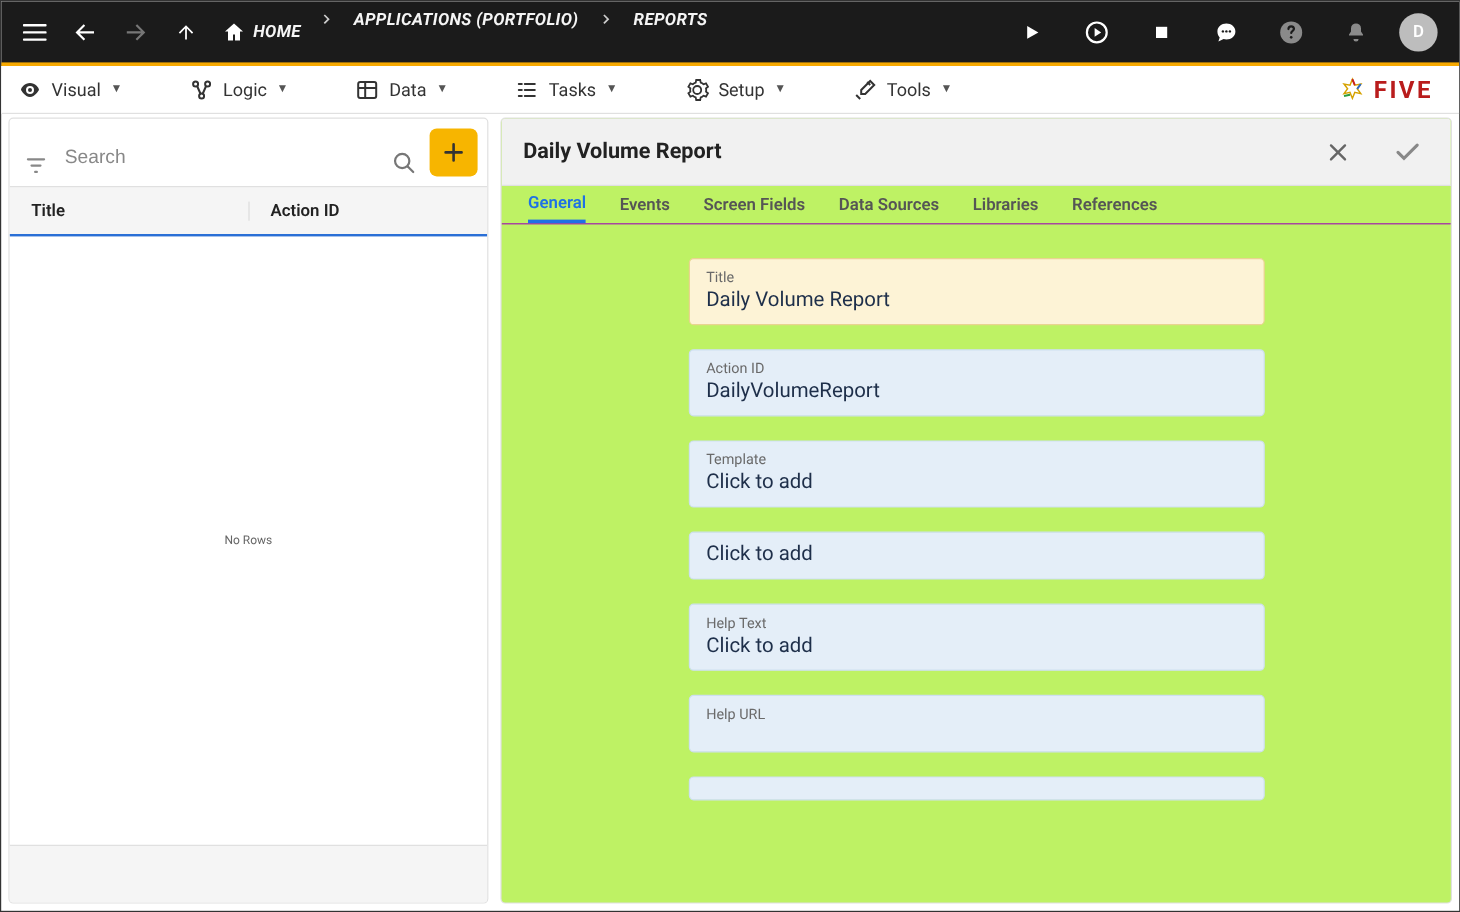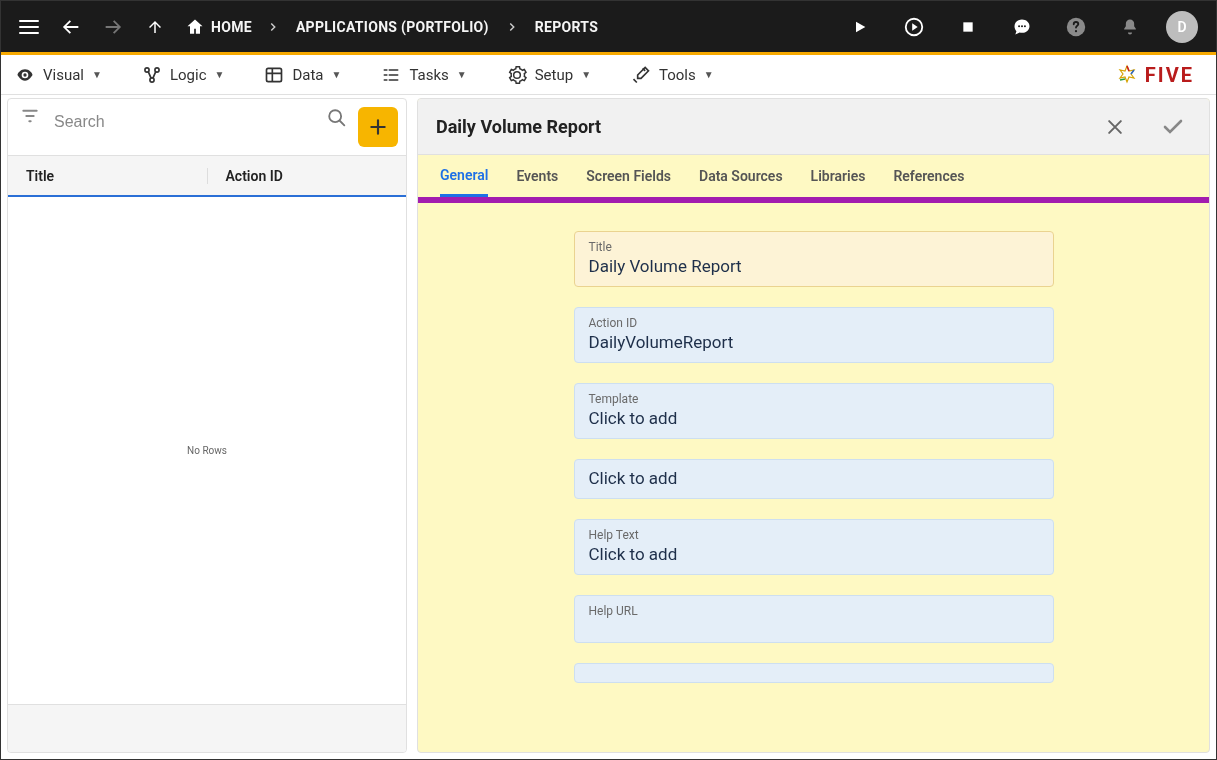--- a/index.html
+++ b/index.html
@@ -1,57 +1,57 @@
 <!DOCTYPE html>
 <html><head>
   <meta charset="utf-8">
   <style>
     * { box-sizing: border-box; margin: 0; padding: 0; }
     body { font-family: -apple-system, BlinkMacSystemFont, "Segoe UI", Roboto, Arial, sans-serif; font-size: 14px; color: #333; background: #fff; width: 1217px; height: 760px; overflow: hidden; border: 1px solid #333; position: relative; }
     
     
     .topbar { background: #1b1b1b; height: 54px; display: flex; align-items: center; padding: 0 10px; color: #fff; border-bottom: 3px solid #f7a900; }
-    .topbar .left { display: flex; align-items: center; gap: 6px; }
+    .topbar .left { display: flex; align-items: flex-start; gap: 6px; font-style: italic; }
     .topbar .right { margin-left: auto; display: flex; align-items: center; gap: 18px; padding-right: 8px; }
     .icon-btn { width: 36px; height: 36px; display: flex; align-items: center; justify-content: center; cursor: pointer; border-radius: 4px; color: #f5f5f5; }
     .icon-btn.disabled { opacity: 0.4; }
     .crumb { font-size: 14px; font-weight: 700; letter-spacing: 0.3px; padding: 0 8px; color: #f5f5f5; cursor: pointer; }
     .chevron { color: #aaa; margin: 0 2px; }
     .avatar { width: 32px; height: 32px; border-radius: 50%; background: #bdbdbd; color: #fff; display: flex; align-items: center; justify-content: center; font-weight: 600; }
     
     
-    .menustrip { height: 40px; background: #fff; border-bottom: 1px solid #e0e0e0; display: flex; align-items: center; padding: 0 14px; gap: 40px; }
+    .menustrip { height: 40px; background: #fff; border-bottom: 1px solid #e0e0e0; display: flex; align-items: center; padding: 0 14px; gap: 56px; }
     .menuitem { display: flex; align-items: center; gap: 8px; cursor: pointer; font-size: 15px; color: #333; }
     .menuitem .tri { font-size: 10px; color: #555; }
     .brand { margin-left: auto; display: flex; align-items: center; gap: 6px; padding-right: 8px; }
     .brand-text { font-weight: 700; font-size: 20px; letter-spacing: 2px; color: #b91c1c; }
     
     
     .main { position: absolute; top: 97px; left: 0; right: 0; bottom: 0; display: flex; gap: 10px; padding: 0 6px 6px 6px; }
     
     
     .leftpanel { width: 400px; display: flex; flex-direction: column; border: 1px solid #e0e0e0; border-radius: 4px; background: #fff; overflow: hidden; }
-    .searchrow { display: flex; align-items: flex-start; padding: 8px 8px; gap: 6px; }
+    .searchrow { display: flex; align-items: flex-end; padding: 8px 8px; gap: 6px; }
     .filter-icn { color: #888; width: 28px; display:flex; align-items:center; justify-content:center;}
     .searchinput { flex: 1; border: none; outline: none; font-size: 16px; color: #555; background: transparent; padding: 6px 4px; }
     .searchinput::placeholder { color: #888; }
     .mag { color: #777; width: 30px; display:flex; align-items:center; justify-content:center; }
     .addbtn { width: 40px; height: 40px; background: #f7b500; border-radius: 6px; display:flex; align-items:center; justify-content:center; color: #333; cursor:pointer; }
     .headers { display:flex; background:#f5f5f5; border-top:1px solid #e0e0e0; border-bottom:2px solid #2a6fd6; height:42px; align-items:center; font-weight:600; color:#222; }
     .headers .col1 { flex:1; padding-left:18px; }
     .headers .col2 { flex:1; padding-left:18px; border-left:1px solid #ddd; }
     .norows { flex:1; display:flex; align-items:center; justify-content:center; color:#666; font-size:10px; }
     .footer-strip { height:48px; background:#f5f5f5; border-top:1px solid #e0e0e0; }
     
     
-    .rightpanel { flex:1; border:1px solid #e0e0e0; border-radius:4px; display:flex; flex-direction:column; background:#fef9c3; overflow:hidden; position:relative; }
+    .rightpanel { flex:1; border:1px solid #e0e0e0; border-radius:4px; display:flex; flex-direction:column; background:#bef264; overflow:hidden; position:relative; }
     .righthead { height:56px; background:#f1f1f1; display:flex; align-items:center; padding:0 18px; border-bottom:1px solid #e0e0e0; }
     .righthead .title { font-size:18px; font-weight:700; color:#222; }
     .righthead .actions { margin-left:auto; display:flex; gap:22px; color:#666; }
-    .tabs { display:flex; gap:28px; padding:0 22px; border-bottom:6px solid #a21caf; height:48px; align-items:center; font-weight:600; color:#555; }
+    .tabs { display:flex; gap:28px; padding:0 22px; border-bottom:1px solid #a21caf; height:32px; align-items:center; font-weight:600; color:#555; }
     .tab { cursor:pointer; height:100%; display:flex; align-items:center; }
     .tab.active { color:#1e70e6; border-bottom:3px solid #1e70e6; }
     
     .formarea { flex:1; overflow-y:auto; padding: 28px 0 20px 0; display:flex; flex-direction:column; align-items:center; gap:20px; }
     .formarea::-webkit-scrollbar { width:12px; }
     .formarea::-webkit-scrollbar-thumb { background:#b0b0b0; border-radius:6px; }
     .formarea::-webkit-scrollbar-track { background:#f0f0f0; }
     
     .field { width: 480px; border:1px solid #cddff0; border-radius:4px; padding:8px 14px 10px 14px; background:#e4eef8; }
     .field.highlight { background:#fdf3d6; border-color:#ead390; }

